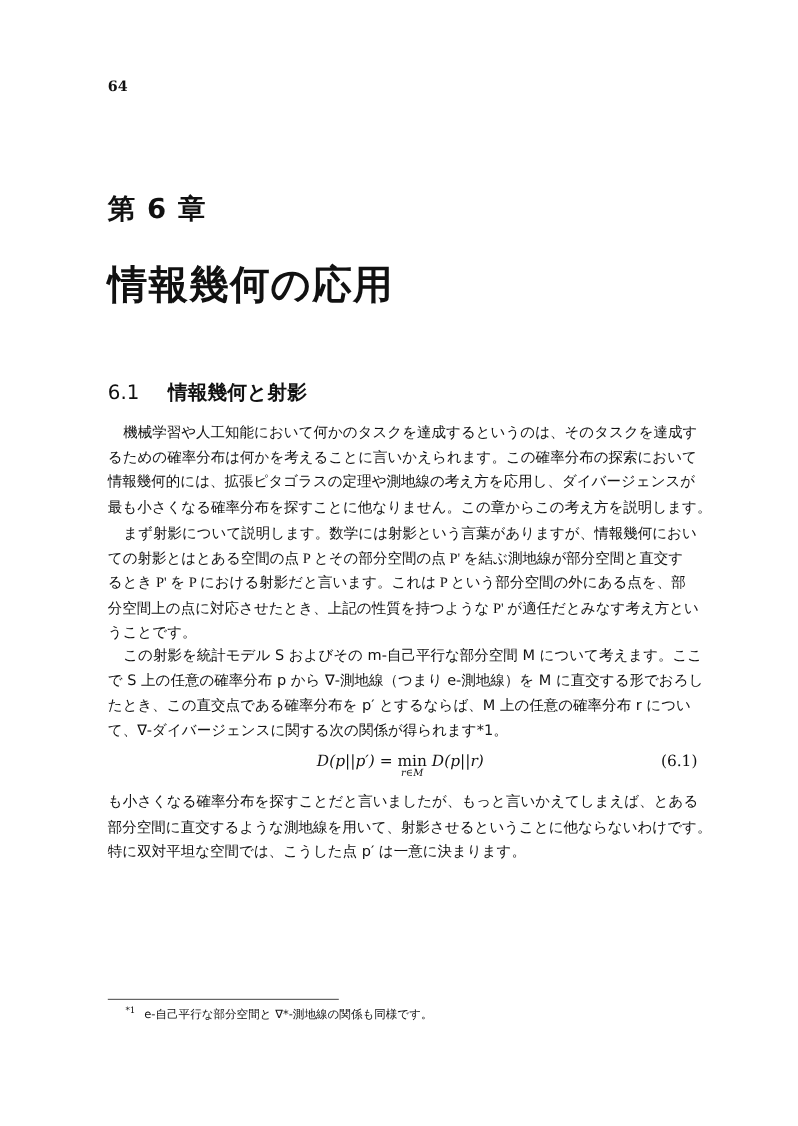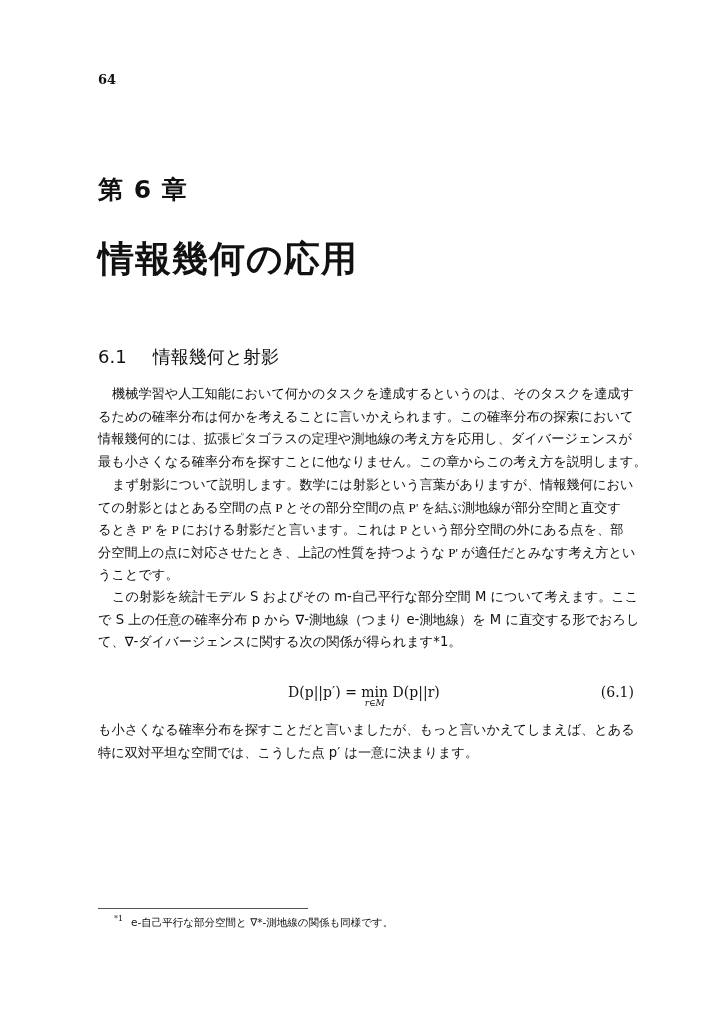--- a/index.html
+++ b/index.html
@@ -2,25 +2,25 @@
 <html><head>
   <meta charset="utf-8">
   <style>
     html, body { margin: 0; padding: 0; background: #ffffff; }
     body { width: 725px; height: 1024px; position: relative; overflow: hidden; color: #111; font-family: "DejaVu Sans", sans-serif; }
     .page-number { position: absolute; left: 98px; top: 72px; font-family: "DejaVu Serif", serif; font-weight: bold; font-size: 13px; }
     .chapter-label { position: absolute; left: 98px; top: 173px; font-size: 25px; font-weight: bold; letter-spacing: 1px; }
     .chapter-title { position: absolute; left: 98px; top: 235px; font-size: 36px; font-weight: bold; letter-spacing: 1px; }
     .section-heading { position: absolute; left: 98px; top: 345px; font-size: 18px; }
     .section-heading .num { font-family: "DejaVu Sans", sans-serif; font-weight: normal; margin-right: 26px; }
-    .section-heading .title { font-weight: normal; }
+    .section-heading .title { font-weight: bold; }
     .body { position: absolute; left: 98px; width: 536px; font-size: 13.2px; line-height: 22.6px; }
     .line { display: block; white-space: nowrap; }
     .indent { padding-left: 14px; }
-    .m { font-family: "DejaVu Serif", serif; }
+    .m { font-family: "DejaVu Serif", serif; font-style: italic; }
     .equation { position: absolute; left: 98px; width: 536px; top: 684px; height: 34px; }
     .eq-body { position: absolute; left: 190px; top: 0; font-family: "DejaVu Serif", serif; font-size: 14px; white-space: nowrap; }
     .eq-body .min { display: inline-block; text-align: center; vertical-align: top; position: relative; }
     .eq-body .min .sub { display: block; font-size: 9px; font-style: italic; margin-top: -2px; }
     .eq-num { position: absolute; right: 0; top: 0; font-family: "DejaVu Serif", serif; font-size: 14px; }
     .footnote-rule { position: absolute; left: 98px; top: 908px; width: 210px; height: 1px; background: #555; }
     .footnote { position: absolute; left: 114px; top: 914px; font-size: 10.5px; white-space: nowrap; }
     .footnote .mark { font-family: "DejaVu Serif", serif; font-size: 8px; vertical-align: super; margin-right: 8px; }
   </style>
 </head>
@@ -46,36 +46,38 @@
   <span class="line indent">まず射影について説明します。数学には射影という言葉がありますが、情報幾何におい</span>
   <span class="line">ての射影とはとある空間の点 P とその部分空間の点 P' を結ぶ測地線が部分空間と直交す</span>
   <span class="line">るとき P' を P における射影だと言います。これは P という部分空間の外にある点を、部</span>
   <span class="line">分空間上の点に対応させたとき、上記の性質を持つような P' が適任だとみなす考え方とい</span>
   <span class="line">うことです。</span>
 </div>
 
 <div class="body" style="top:586px;">
   <span class="line indent">この射影を統計モデル S およびその m-自己平行な部分空間 M について考えます。ここ</span>
   <span class="line">で S 上の任意の確率分布 p から ∇-測地線（つまり e-測地線）を M に直交する形でおろし</span>
+  <span class="line">たとき、この直交点である確率分布を p′ とするならば、M 上の任意の確率分布 r につい</span>
   <span class="line">て、∇-ダイバージェンスに関する次の関係が得られます*1。</span>
 </div>
 
 <div class="equation">
   <div class="eq-body">
     <span class="m">D(p||p′) =</span>
     <span class="min">
       <span>min</span>
       <span class="sub">r∈M</span>
     </span>
     <span class="m">D(p||r)</span>
   </div>
   <div class="eq-num">(6.1)</div>
 </div>
 
 <div class="body" style="top:719px;">
   <span class="line">も小さくなる確率分布を探すことだと言いましたが、もっと言いかえてしまえば、とある</span>
+  <span class="line">部分空間に直交するような測地線を用いて、射影させるということに他ならないわけです。</span>
   <span class="line">特に双対平坦な空間では、こうした点 p′ は一意に決まります。</span>
 </div>
 
 <div class="footnote-rule"></div>
 <div class="footnote">
   <span class="mark">*1</span><span>e-自己平行な部分空間と ∇*-測地線の関係も同様です。</span>
 </div>
 
 </body></html>

